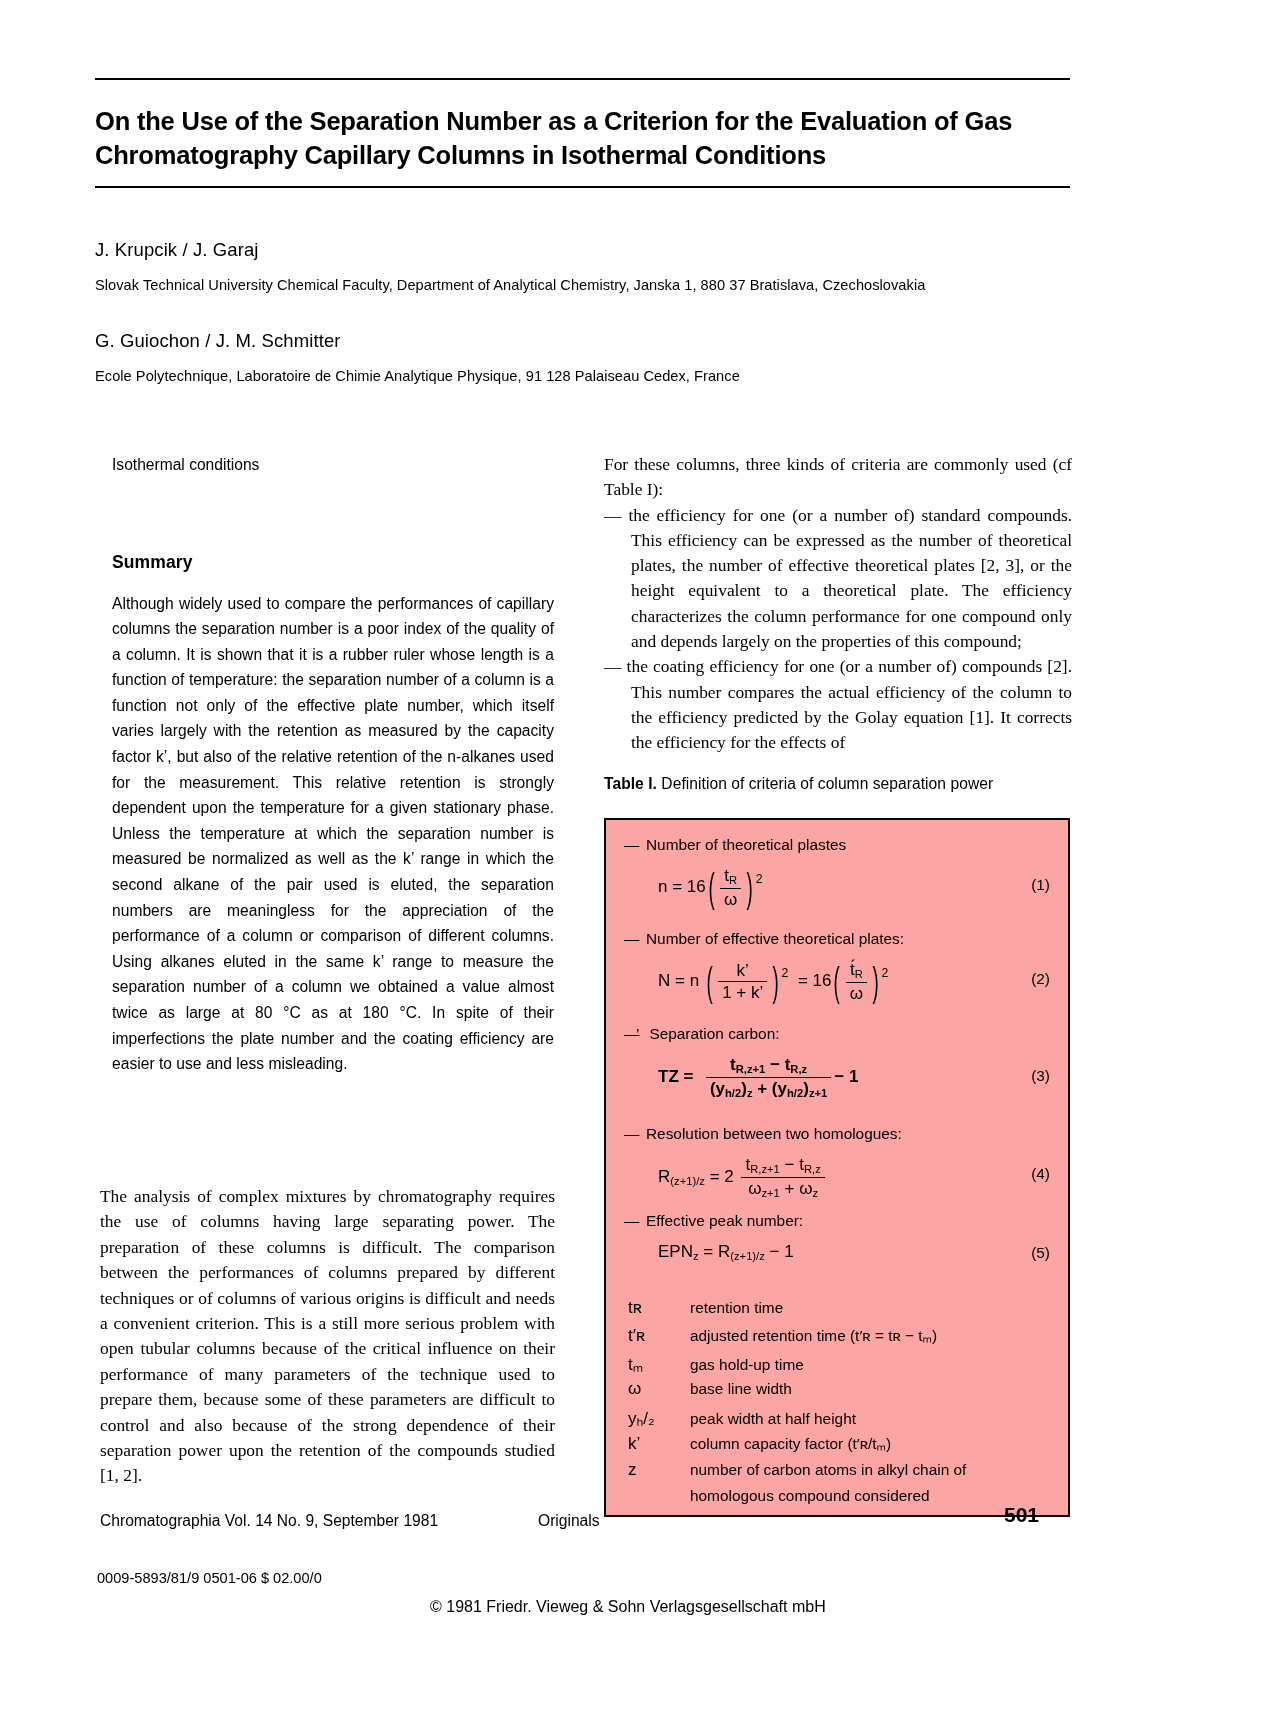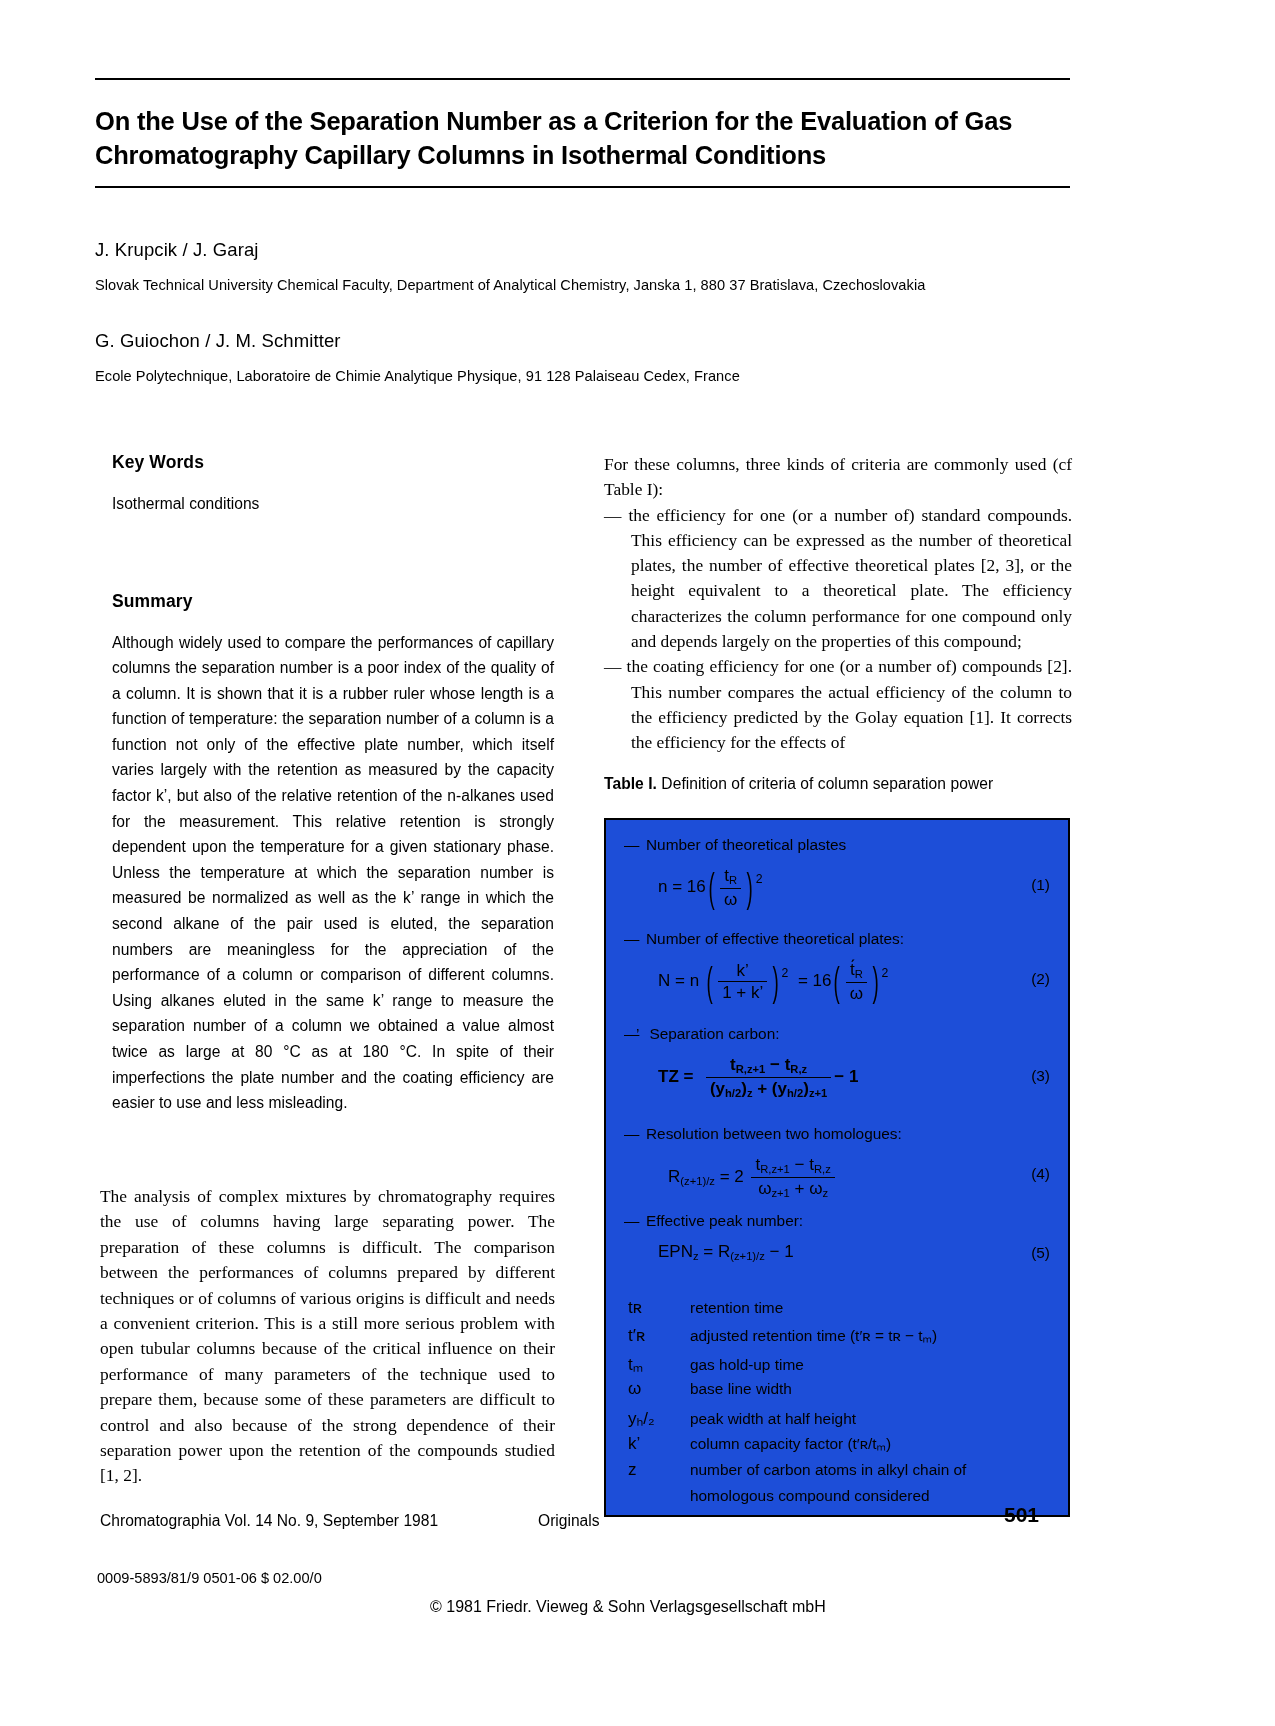--- a/index.html
+++ b/index.html
@@ -140,21 +140,21 @@
   .table-caption b { font-weight: bold; }
 
   .table-box {
     position: absolute;
     left: 604px;
     top: 818px;
     width: 466px;
     height: 620px;
     border: 2px solid #000;
     box-sizing: border-box;
-    background: #1d4ed8;
+    background: #fca5a5;
   }
   .tb-inner {
     position: relative;
     width: 100%;
     height: 100%;
     font-size: 15.4px;
   }
   .tb-item {
     position: absolute;
     left: 18px;
@@ -221,21 +221,20 @@
   <div class="title">On the Use of the Separation Number as a Criterion for the Evaluation of Gas Chromatography Capillary Columns in Isothermal Conditions</div>
   <div class="rule-title-bottom"></div>
 
   <div class="author-line author1">J. Krupcik / J. Garaj</div>
   <div class="affil-line affil1">Slovak Technical University Chemical Faculty, Department of Analytical Chemistry, Janska 1,  880 37 Bratislava, Czechoslovakia</div>
 
   <div class="author-line author2">G. Guiochon / J. M. Schmitter</div>
   <div class="affil-line affil2">Ecole Polytechnique, Laboratoire de Chimie Analytique Physique, 91 128 Palaiseau Cedex, France</div>
 
   <div class="col-left">
-    <div class="head-bold">Key Words</div>
     <div class="kw-list">
       <div>Isothermal conditions</div>
     </div>
     <div class="gap-summary"></div>
     <div class="head-bold">Summary</div>
     <div class="summary-body">Although widely used to compare the performances of capillary columns the separation number is a poor index of the quality of a column. It is shown that it is a rubber ruler whose length is a function of temperature: the separation number of a column is a function not only of the effective plate number, which itself varies largely with the retention as measured by the capacity factor k’, but also of the relative retention of the n-alkanes used for the measurement. This relative retention is strongly dependent upon the temperature for a given stationary phase. Unless the temperature at which the separation number is measured be normalized as well as the k’ range in which the second alkane of the pair used is eluted, the separation numbers are meaningless for the appreciation of the performance of a column or comparison of different columns. Using alkanes eluted in the same k’ range to measure the separation number of a column we obtained a value almost twice as large at 80 °C as at 180 °C. In spite of their imperfections the plate number and the coating efficiency are easier to use and less misleading.</div>
   </div>
 
   <div class="lower-body">The analysis of complex mixtures by chromatography requires the use of columns having large separating power. The preparation of these columns is difficult. The comparison between the performances of columns prepared by different techniques or of columns of various origins is difficult and needs a convenient criterion. This is a still more serious problem with open tubular columns because of the critical influence on their performance of many parameters of the technique used to prepare them, because some of these parameters are difficult to control and also because of the strong dependence of their separation power upon the retention of the compounds studied [1, 2].</div>
 
@@ -273,21 +272,21 @@
         <span class="tb-dash">—</span><span style="position:relative; left:-10px;">’</span><span>Separation carbon:</span>
       </div>
       <div class="tb-item math" style="top:235px; left:52px;font-weight:bold;">
         <span>TZ =</span>&nbsp;&nbsp;<span class="frac"><span class="num">t<sub>R,z+1</sub> − t<sub>R,z</sub></span><span class="den">(y<sub>h/2</sub>)<sub>z</sub> + (y<sub>h/2</sub>)<sub>z+1</sub></span></span><span>− 1</span>
       </div>
       <div class="eqno" style="top:247px;">(3)</div>
 
       <div class="tb-item" style="top:305px;">
         <span class="tb-dash">—</span><span>Resolution between two homologues:</span>
       </div>
-      <div class="tb-item math" style="top:335px; left:52px;margin-left:10px;">
+      <div class="tb-item math" style="top:335px; left:52px;">
         <span>R</span><sub>(z+1)/z</sub> <span>= 2</span>&nbsp;<span class="frac"><span class="num">t<sub>R,z+1</sub> − t<sub>R,z</sub></span><span class="den">ω<sub>z+1</sub> + ω<sub>z</sub></span></span>
       </div>
       <div class="eqno" style="top:345px;">(4)</div>
 
       <div class="tb-item" style="top:392px;">
         <span class="tb-dash">—</span><span>Effective peak number:</span>
       </div>
       <div class="tb-item math" style="top:422px; left:52px;">
         <span>EPN</span><sub>z</sub> = R<sub>(z+1)/z</sub> − 1
       </div>

